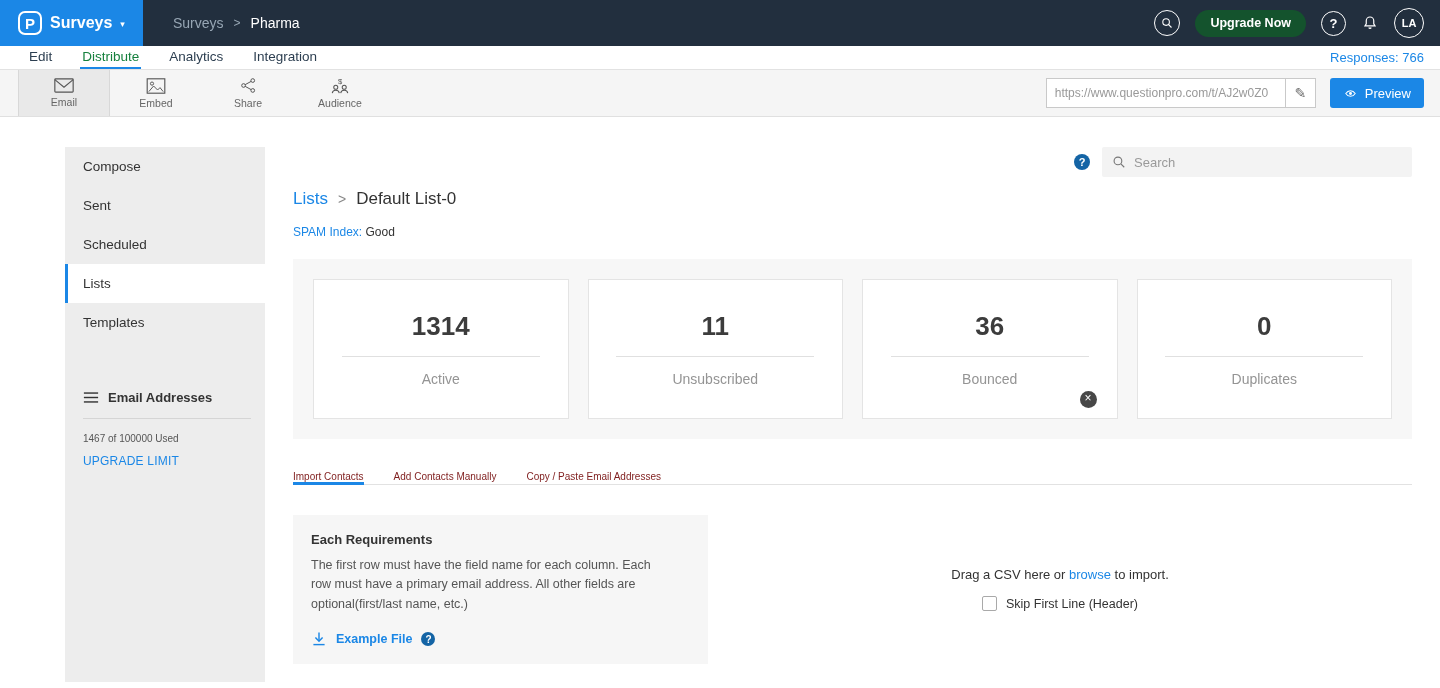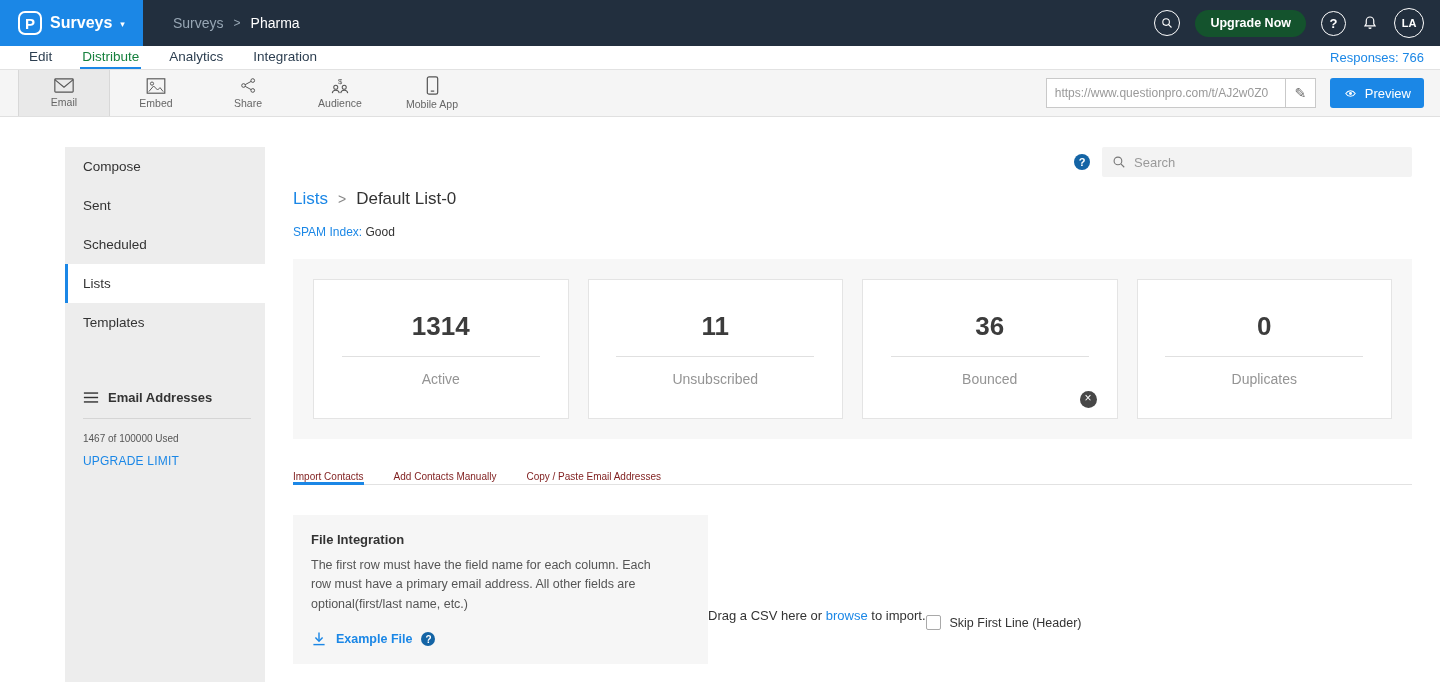--- a/index.html
+++ b/index.html
@@ -101,21 +101,21 @@
   .tab.active { border-bottom-color:#1b87e6; }
 
   .import-row { margin-top:30px; display:flex; }
   .filereq-box { width:415px; background:#f6f6f6; padding:17px 18px; }
   .filereq-title { font-size:13px; font-weight:bold; color:#333; }
   .filereq-body { margin-top:9px; font-size:12.5px; color:#555; line-height:1.55; max-width:362px; }
   .example-row { margin-top:17px; display:flex; align-items:center; gap:9px; cursor:pointer; }
   .example-label { font-size:12.5px; color:#1b87e6; font-weight:bold; }
   .q-circle.small { width:14px; height:14px; font-size:10px; background:#1464a5; }
 
-  .dropzone { flex:1; display:flex; flex-direction:row; align-items:center; padding-top:52px; }
+  .dropzone { flex:1; display:flex; flex-direction:column; align-items:center; padding-top:52px; }
   .drag-line { font-size:13px; color:#333; }
   .browse-link { color:#1b87e6; cursor:pointer; }
   .skip-row { margin-top:14px; display:flex; align-items:center; gap:9px; }
   .checkbox { width:15px; height:15px; border:1px solid #a9a9a9; border-radius:2px; background:#fff; cursor:pointer; }
   .skip-label { font-size:12.5px; color:#333; }
 </style>
 </head>
 <body>
 
 <header class="topbar">
@@ -185,27 +185,20 @@
   <div class="tool-item">
     <svg width="22" height="17" viewBox="0 0 26 20">
       <text x="13" y="8" font-size="9" fill="#555" text-anchor="middle" font-family="Liberation Sans, sans-serif">$</text>
       <circle cx="8" cy="12" r="2.4" fill="none" stroke="#555" stroke-width="1.2"></circle>
       <circle cx="18" cy="12" r="2.4" fill="none" stroke="#555" stroke-width="1.2"></circle>
       <path d="M3.8 19 a4.3 4.3 0 0 1 8.4 0" fill="none" stroke="#555" stroke-width="1.2"></path>
       <path d="M13.8 19 a4.3 4.3 0 0 1 8.4 0" fill="none" stroke="#555" stroke-width="1.2"></path>
     </svg>
     <span class="tool-label">Audience</span>
   </div>
-  <div class="tool-item">
-    <svg width="13" height="19" viewBox="0 0 14 22">
-      <rect x="1" y="1" width="12" height="20" rx="2" fill="none" stroke="#555" stroke-width="1.4"></rect>
-      <line x1="5" y1="17.5" x2="9" y2="17.5" stroke="#555" stroke-width="1.4"></line>
-    </svg>
-    <span class="tool-label">Mobile App</span>
-  </div>
   <div class="tool-right">
     <div class="url-wrap">
       <input class="url-input" readonly="" value="https://www.questionpro.com/t/AJ2w0Z0" style="">
       <button class="pencil-btn">✎</button>
     </div>
     <button class="preview-btn">
       <svg width="15" height="11" viewBox="0 0 14 14">
         <path d="M1 7 C4 2.2 10 2.2 13 7 C10 11.8 4 11.8 1 7 z" fill="none" stroke="#fff" stroke-width="1.3"></path>
         <circle cx="7" cy="7" r="1.9" fill="#fff"></circle>
       </svg>
@@ -287,21 +280,21 @@
     </div>
 
     <div class="tabs-row">
       <div class="tab active">Import Contacts</div>
       <div class="tab">Add Contacts Manually</div>
       <div class="tab">Copy / Paste Email Addresses</div>
     </div>
 
     <div class="import-row">
       <div class="filereq-box">
-        <div class="filereq-title">File Integration</div>
+        <div class="filereq-title">Each Requirements</div>
         <div class="filereq-body">The first row must have the field name for each column. Each row must have a primary email address. All other fields are optional(first/last name, etc.)</div>
         <div class="example-row">
           <svg width="16" height="16" viewBox="0 0 20 20">
             <line x1="10" y1="2" x2="10" y2="12" stroke="#1b87e6" stroke-width="1.8"></line>
             <polyline points="5.5,8 10,12.8 14.5,8" fill="none" stroke="#1b87e6" stroke-width="1.8"></polyline>
             <line x1="3" y1="17" x2="17" y2="17" stroke="#1b87e6" stroke-width="1.8"></line>
           </svg>
           <span class="example-label">Example File</span>
           <span class="q-circle small">?</span>
         </div>

